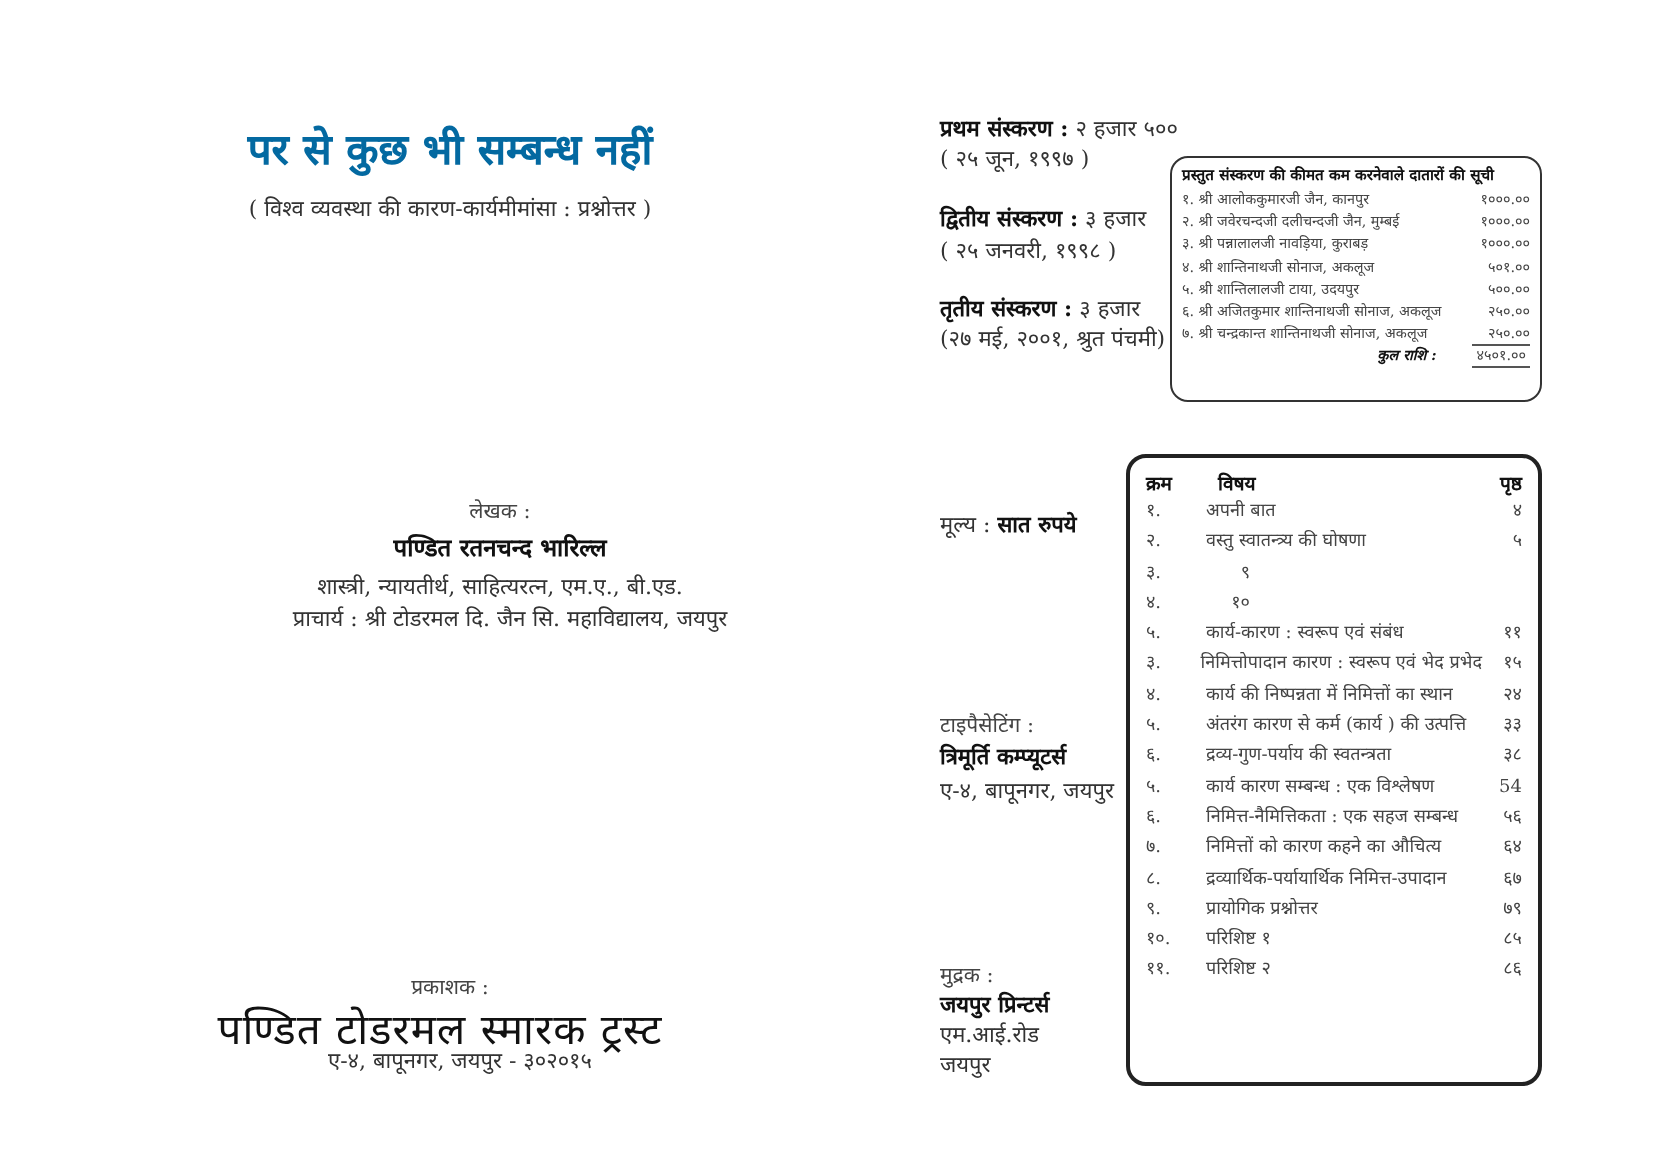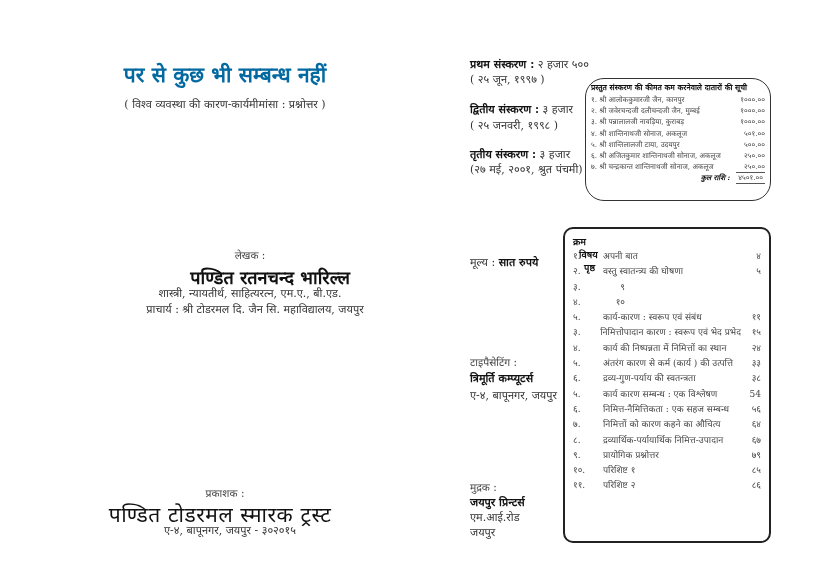--- a/index.html
+++ b/index.html
@@ -5,46 +5,46 @@
   html, body { margin: 0; padding: 0; background: #ffffff; }
   body {
     width: 828px; height: 585px; position: relative; overflow: hidden;
     font-family: "DejaVu Serif", "Liberation Serif", serif; color: #222;
   }
   .abs { position: absolute; }
   .c { text-align: center; }
   .title { left: 100px; top: 60px; width: 250px; font-size: 21px; font-weight: bold; color: #0369a1; white-space: nowrap; }
   .subtitle { left: 85px; top: 96px; width: 280px; font-size: 11px; color: #333; white-space: nowrap; }
   .lbl { font-size: 10.5px; color: #444; white-space: nowrap; }
-  .author-name { left: 150px; top: 265px; width: 200px; font-size: 18px; font-weight: bold; color: #111; white-space: nowrap; text-align: right; }
+  .author-name { left: 150px; top: 265px; width: 200px; font-size: 12px; font-weight: bold; color: #111; white-space: nowrap; }
   .author-line { font-size: 11px; color: #333; white-space: nowrap; }
   .pub-name { left: 100px; top: 500px; width: 240px; font-size: 21px; color: #111; white-space: nowrap; letter-spacing: 0.5px; }
   .pub-addr { left: 120px; top: 522px; width: 220px; font-size: 11px; color: #333; white-space: nowrap; }
 
   .ed { font-size: 11px; color: #333; white-space: nowrap; }
   .ed b { color: #111; }
 
   .donor-box {
     left: 585px; top: 78px; width: 186px; height: 123px;
-    border: 1.5px solid #333; border-radius: 19px; box-sizing: border-box;
+    border: 1.5px solid #333; border-radius: 9px; box-sizing: border-box;
     padding: 3px 5px 0 5px; font-size: 7.2px;
   }
   .donor-head { font-weight: bold; font-size: 7.6px; color: #111; white-space: nowrap; margin-bottom: 2px; }
   .donor-row { display: flex; justify-content: space-between; height: 11.2px; line-height: 11.2px; color: #444; white-space: nowrap; }
-  .donor-total { display: flex; justify-content: flex-end; gap: 6px; margin-top: 0px; height: 12px; line-height: 12px; white-space: nowrap; }
+  .donor-total { display: flex; justify-content: flex-end; gap: 18px; margin-top: 0px; height: 12px; line-height: 12px; white-space: nowrap; }
   .donor-total .tl { font-weight: bold; color: #111; font-style: italic; }
   .donor-total .tv { border-top: 1px solid #555; border-bottom: 1px solid #555; color: #444; padding: 0 2px; line-height: 9px; }
 
   .toc-box {
     left: 563px; top: 227px; width: 208px; height: 316px;
     border: 2px solid #222; border-radius: 10px; box-sizing: border-box;
     padding: 6px 8px 0 8px;
   }
   .toc-title { text-align: center; font-size: 13px; font-weight: bold; color: #111; margin-bottom: 14px; }
-  .toc-head { display: flex; font-size: 9.5px; font-weight: bold; color: #111; height: 14px; flex-direction: column; }
+  .toc-head { display: flex; font-size: 9.5px; font-weight: bold; color: #111; height: 14px; }
   .toc-row { display: flex; font-size: 9px; color: #444; height: 15.3px; line-height: 15.3px; white-space: nowrap; }
   .col-num { width: 30px; }
   .col-sub { flex: 1; }
   .col-pg { width: 22px; text-align: right; }
 </style>
 </head>
 <body>
 
 <div class="abs title c">पर से कुछ भी सम्बन्ध नहीं</div>
 <div class="abs subtitle c">( विश्व व्यवस्था की कारण-कार्यमीमांसा : प्रश्नोत्तर )</div>

